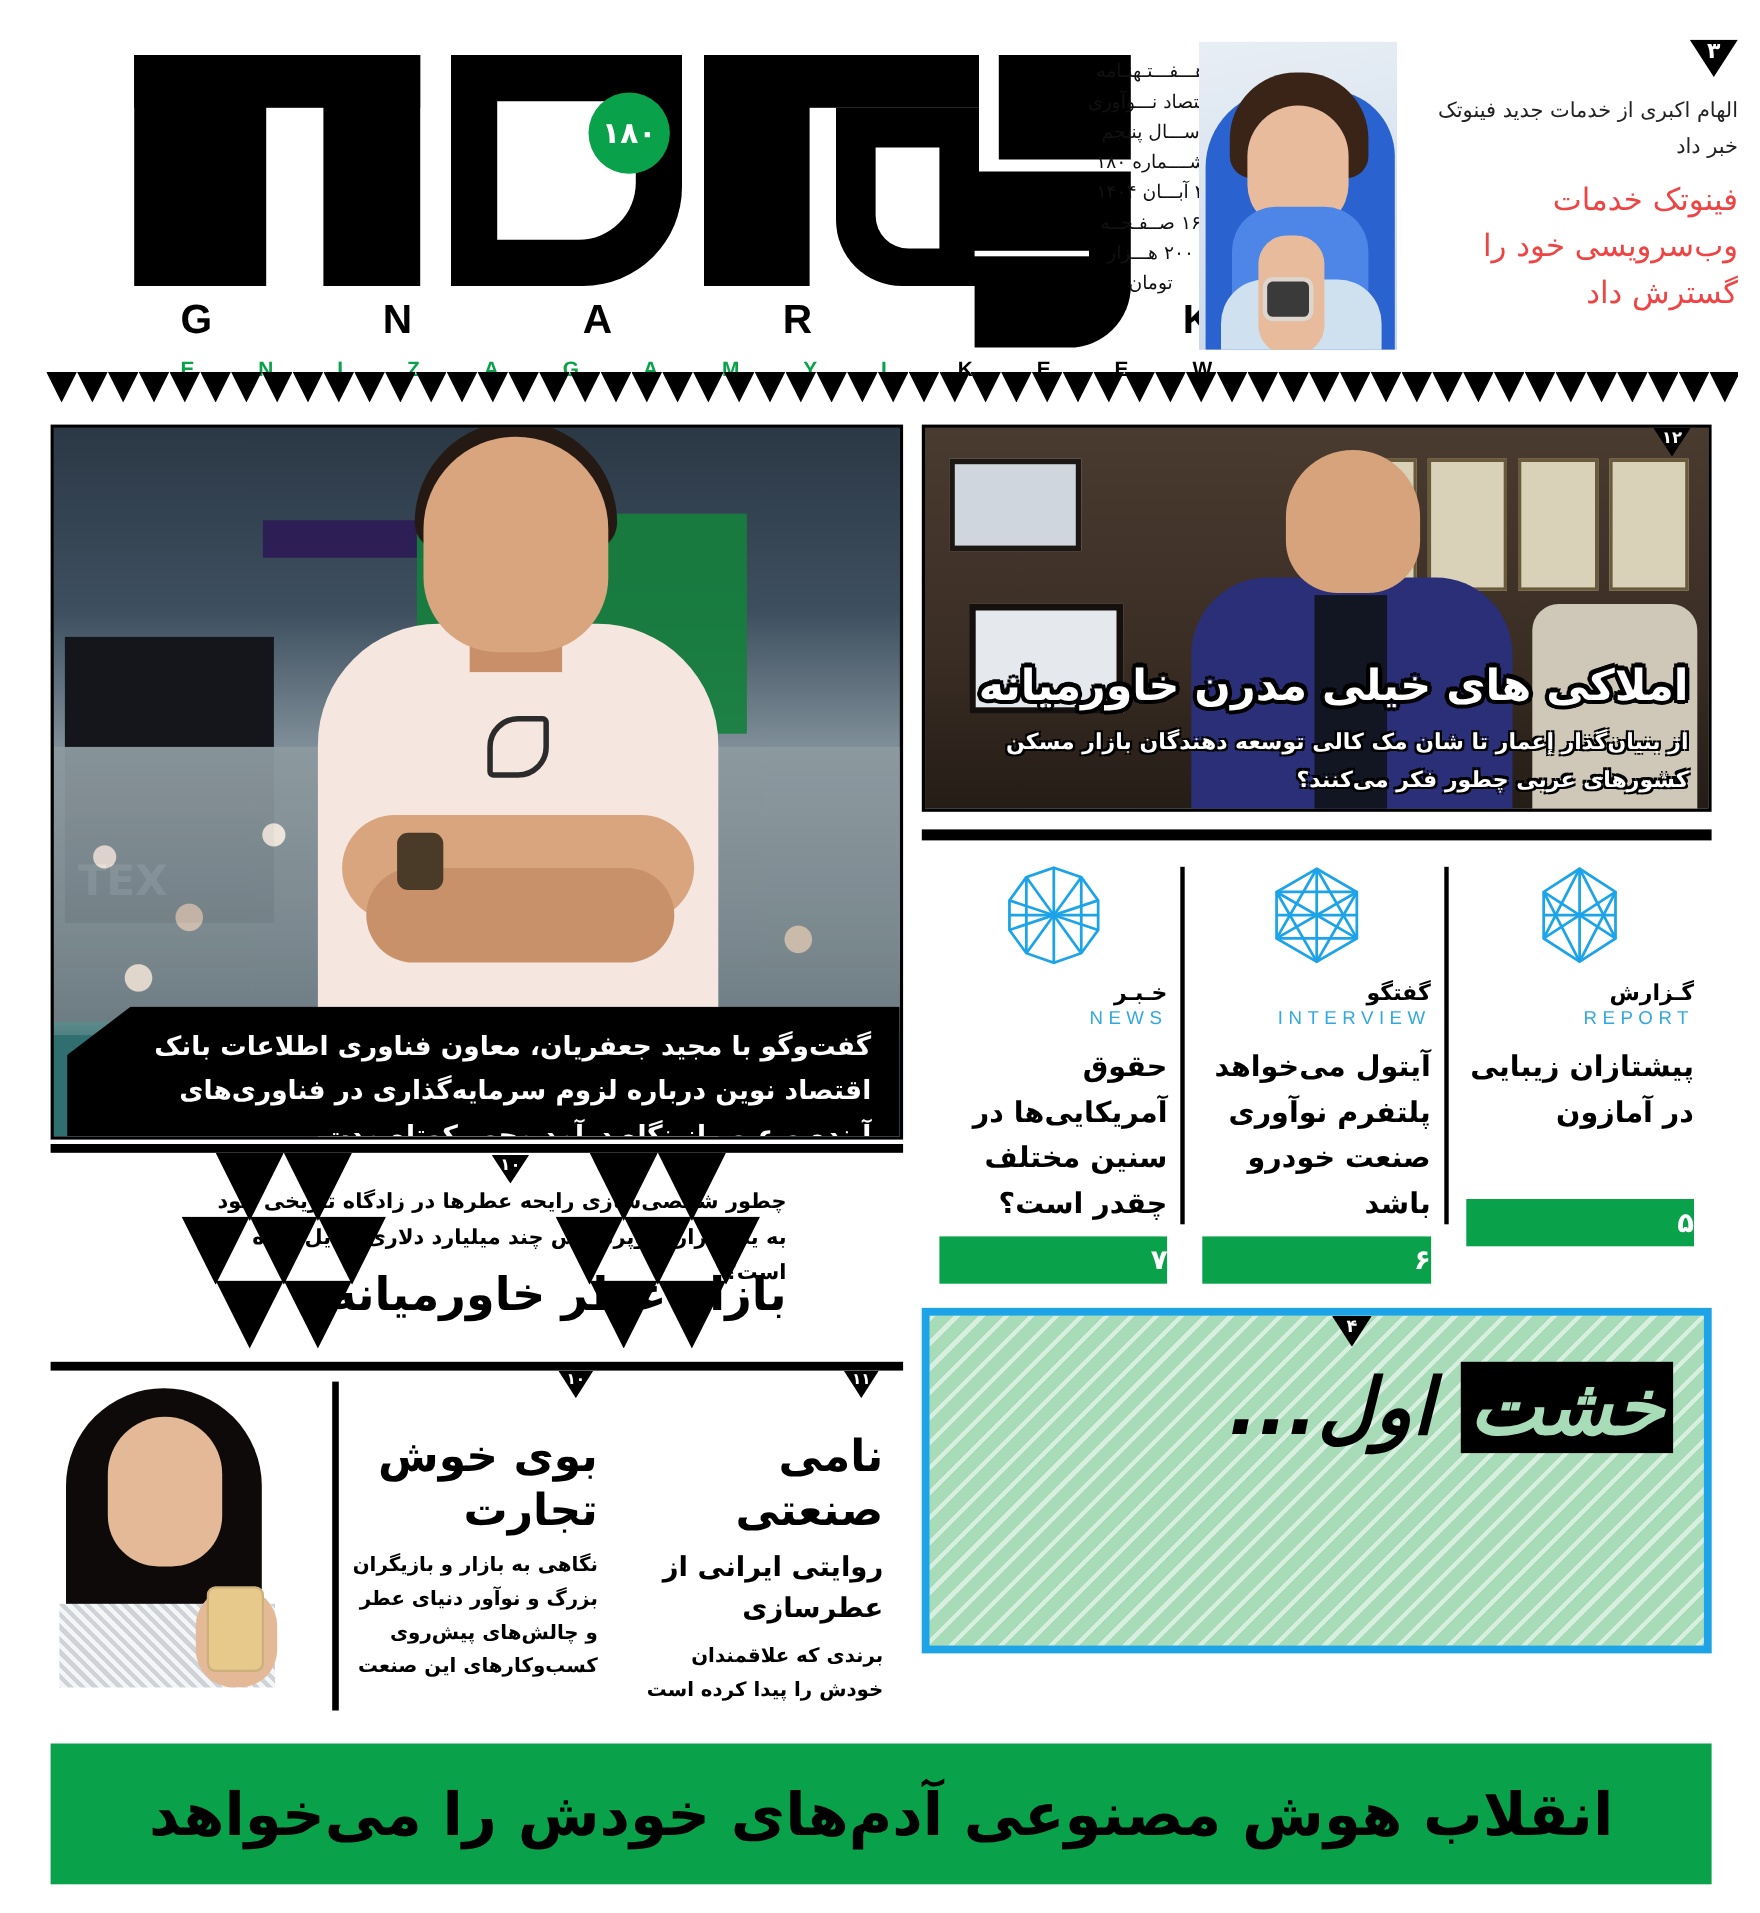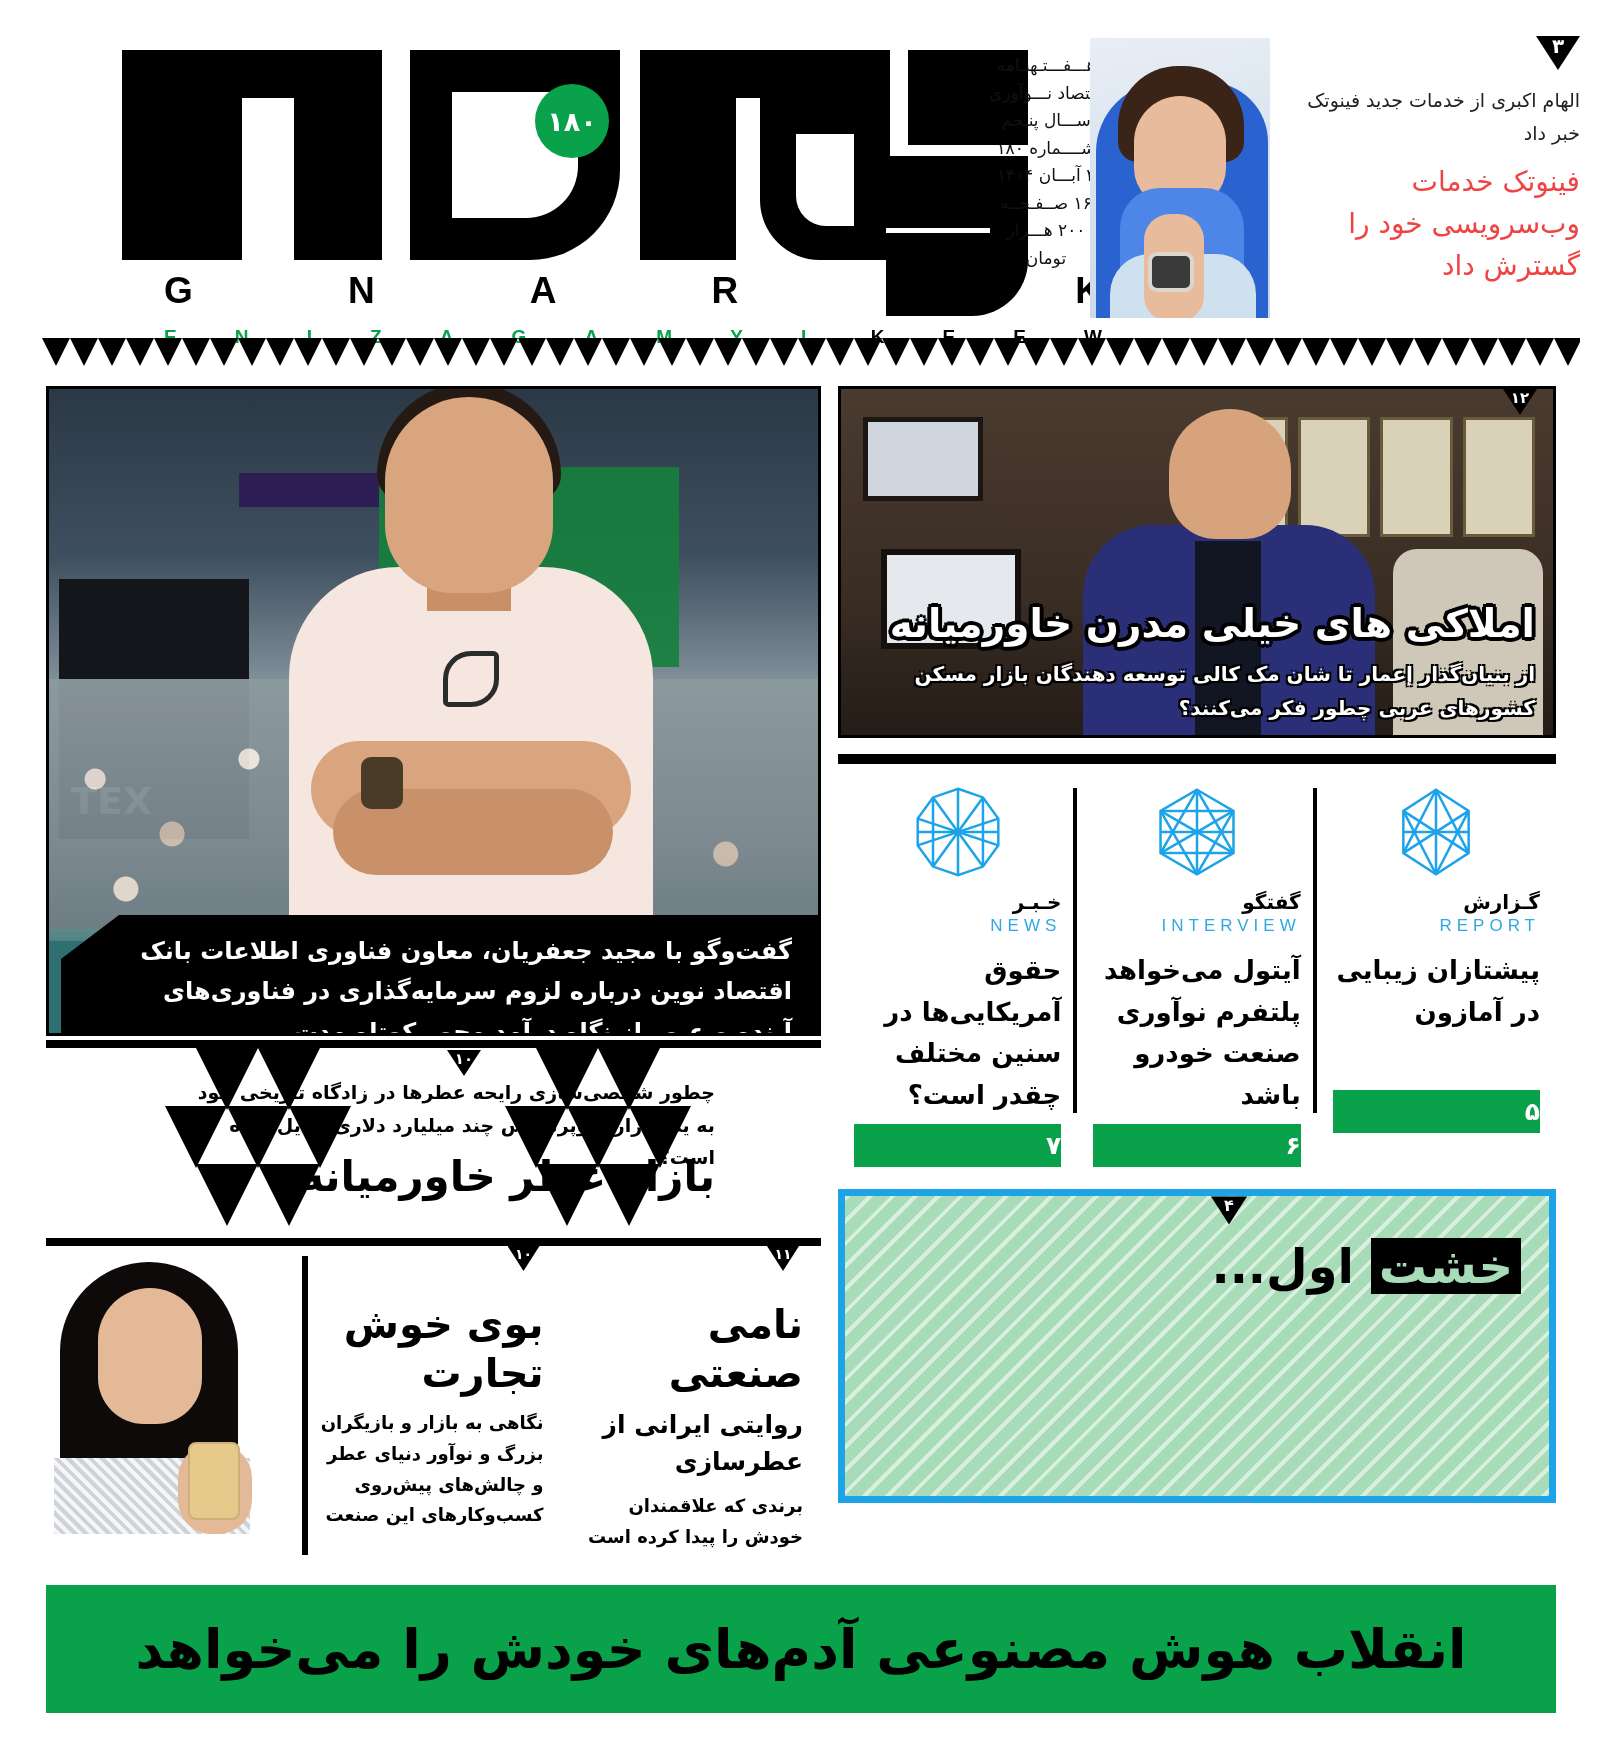--- a/index.html
+++ b/index.html
@@ -224,21 +224,21 @@
     background-color: #a8dcb9;
     background-image: repeating-linear-gradient(135deg, rgba(255,255,255,.55) 0 4px, transparent 4px 16px);
     padding: 26px 28px 24px; direction: rtl; text-align: right; height: 314px;
   }
   .mint-num {
     position:absolute; right: 302px; top: 0;
     width: 36px; height: 28px; background:#000; color:#fff;
     clip-path: polygon(0 0, 100% 0, 50% 100%);
     text-align:center; font-size: 16px; font-weight:700;
   }
-  .mint-title { font-size: 48px; font-weight: 900; color:#000; line-height: 1.12; margin: 18px 0 28px; }
+  .mint-title { font-size: 71px; font-weight: 900; color:#000; line-height: 1.12; margin: 18px 0 28px; font-style: italic; }
   .mint-title .inv { background:#000; color:#a8dcb9; padding: 0 8px; }
   .mint-body { font-size: 27px; font-weight:700; color:#000; line-height: 1.72; }
 
   
   .bl { position:absolute; left: 46px; top: 1040px; width: 775px; }
   .bl-rule { height: 8px; background:#000; }
 
   .perfume-hero { position:relative; height: 190px; }
   .tri-band { position:absolute; left:0; right:0; top:0; height: 100px; }
   .tri-band i { position:absolute; top:0; width: 62px; height: 62px; background:#000;

